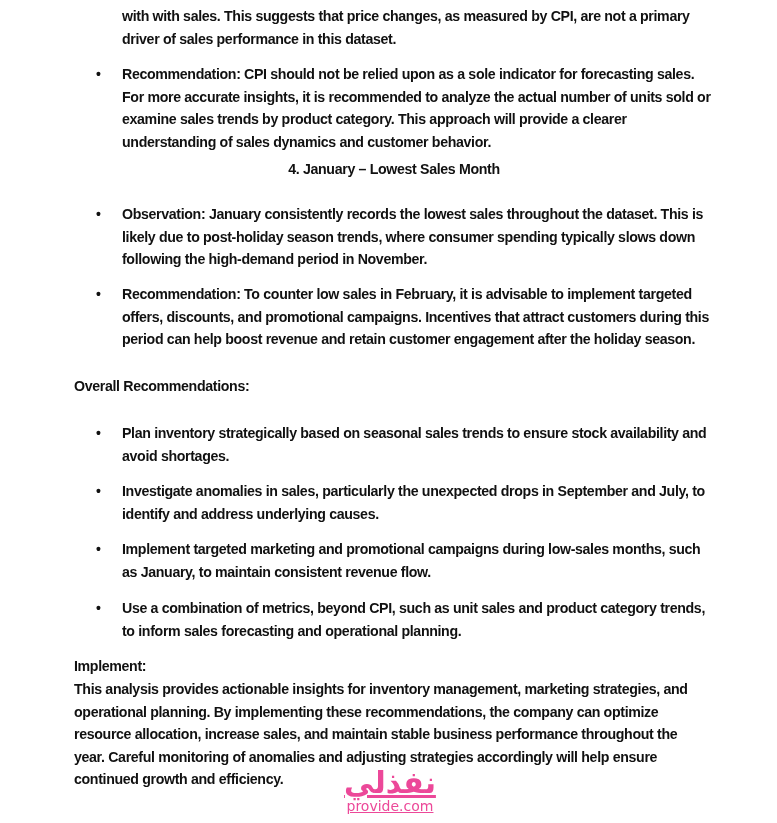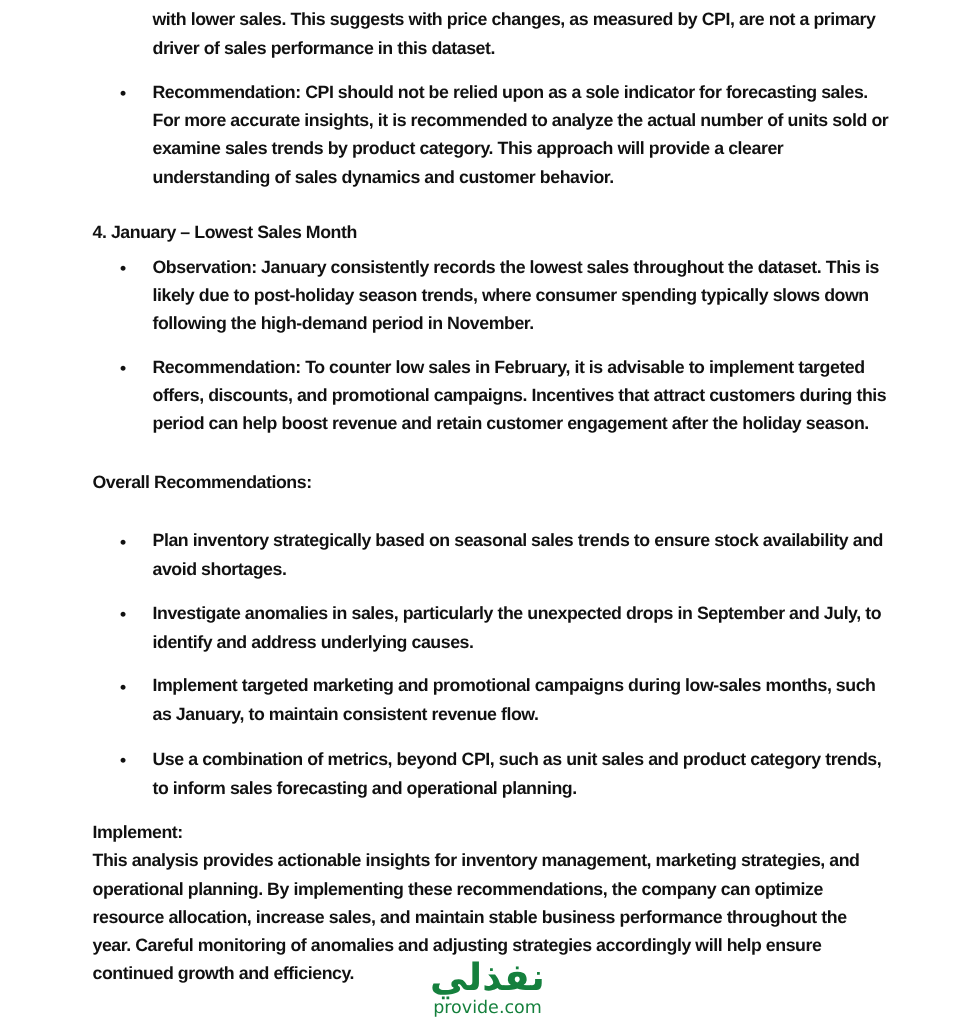--- a/index.html
+++ b/index.html
@@ -15,40 +15,40 @@
   }
   .para { position: absolute; left: 74px; width: 640px; }
   .bullet-item { position: absolute; left: 96px; width: 620px; }
   .bullet-dot {
     position: absolute; left: 0; top: 0; width: 26px;
     font-size: 14px; font-weight: bold; line-height: 22.6px;
   }
   .bullet-text { position: absolute; left: 26px; width: 594px; }
   .watermark {
     position: absolute; left: 340px; top: 768px; width: 100px; text-align: center;
-    color: #15803d; pointer-events: none;
+    color: #ec4899; pointer-events: none; text-decoration: underline;
   }
   .wm-arabic { font-size: 30px; font-weight: bold; line-height: 30px; font-family: "DejaVu Sans", sans-serif; }
   .wm-latin { font-size: 14px; line-height: 16px; font-family: "DejaVu Sans", sans-serif; }
 </style>
 </head>
 <body>
 
 <div class="page">
 
   <p class="txt bullet-item" style="top:5px;">
-    <span class="bullet-text" style="position:static;display:block;padding-left:26px;">with lower sales. This suggests with price changes, as measured by CPI, are not a primary driver of sales performance in this dataset.</span>
+    <span class="bullet-text" style="position:static;display:block;padding-left:26px;">with with sales. This suggests that price changes, as measured by CPI, are not a primary driver of sales performance in this dataset.</span>
   </p>
 
   <div class="bullet-item" style="top:63px;">
     <span class="bullet-dot">•</span>
     <p class="txt bullet-text">Recommendation: CPI should not be relied upon as a sole indicator for forecasting sales. For more accurate insights, it is recommended to analyze the actual number of units sold or examine sales trends by product category. This approach will provide a clearer understanding of sales dynamics and customer behavior.</p>
   </div>
 
-  <p class="txt para" style="top:175px;">4. January – Lowest Sales Month</p>
+  <p class="txt para" style="top:158px;text-align:center;">4. January – Lowest Sales Month</p>
 
   <div class="bullet-item" style="top:203px;">
     <span class="bullet-dot">•</span>
     <p class="txt bullet-text">Observation: January consistently records the lowest sales throughout the dataset. This is likely due to post-holiday season trends, where consumer spending typically slows down following the high-demand period in November.</p>
   </div>
 
   <div class="bullet-item" style="top:283px;">
     <span class="bullet-dot">•</span>
     <p class="txt bullet-text">Recommendation: To counter low sales in February, it is advisable to implement targeted offers, discounts, and promotional campaigns. Incentives that attract customers during this period can help boost revenue and retain customer engagement after the holiday season.</p>
   </div>

